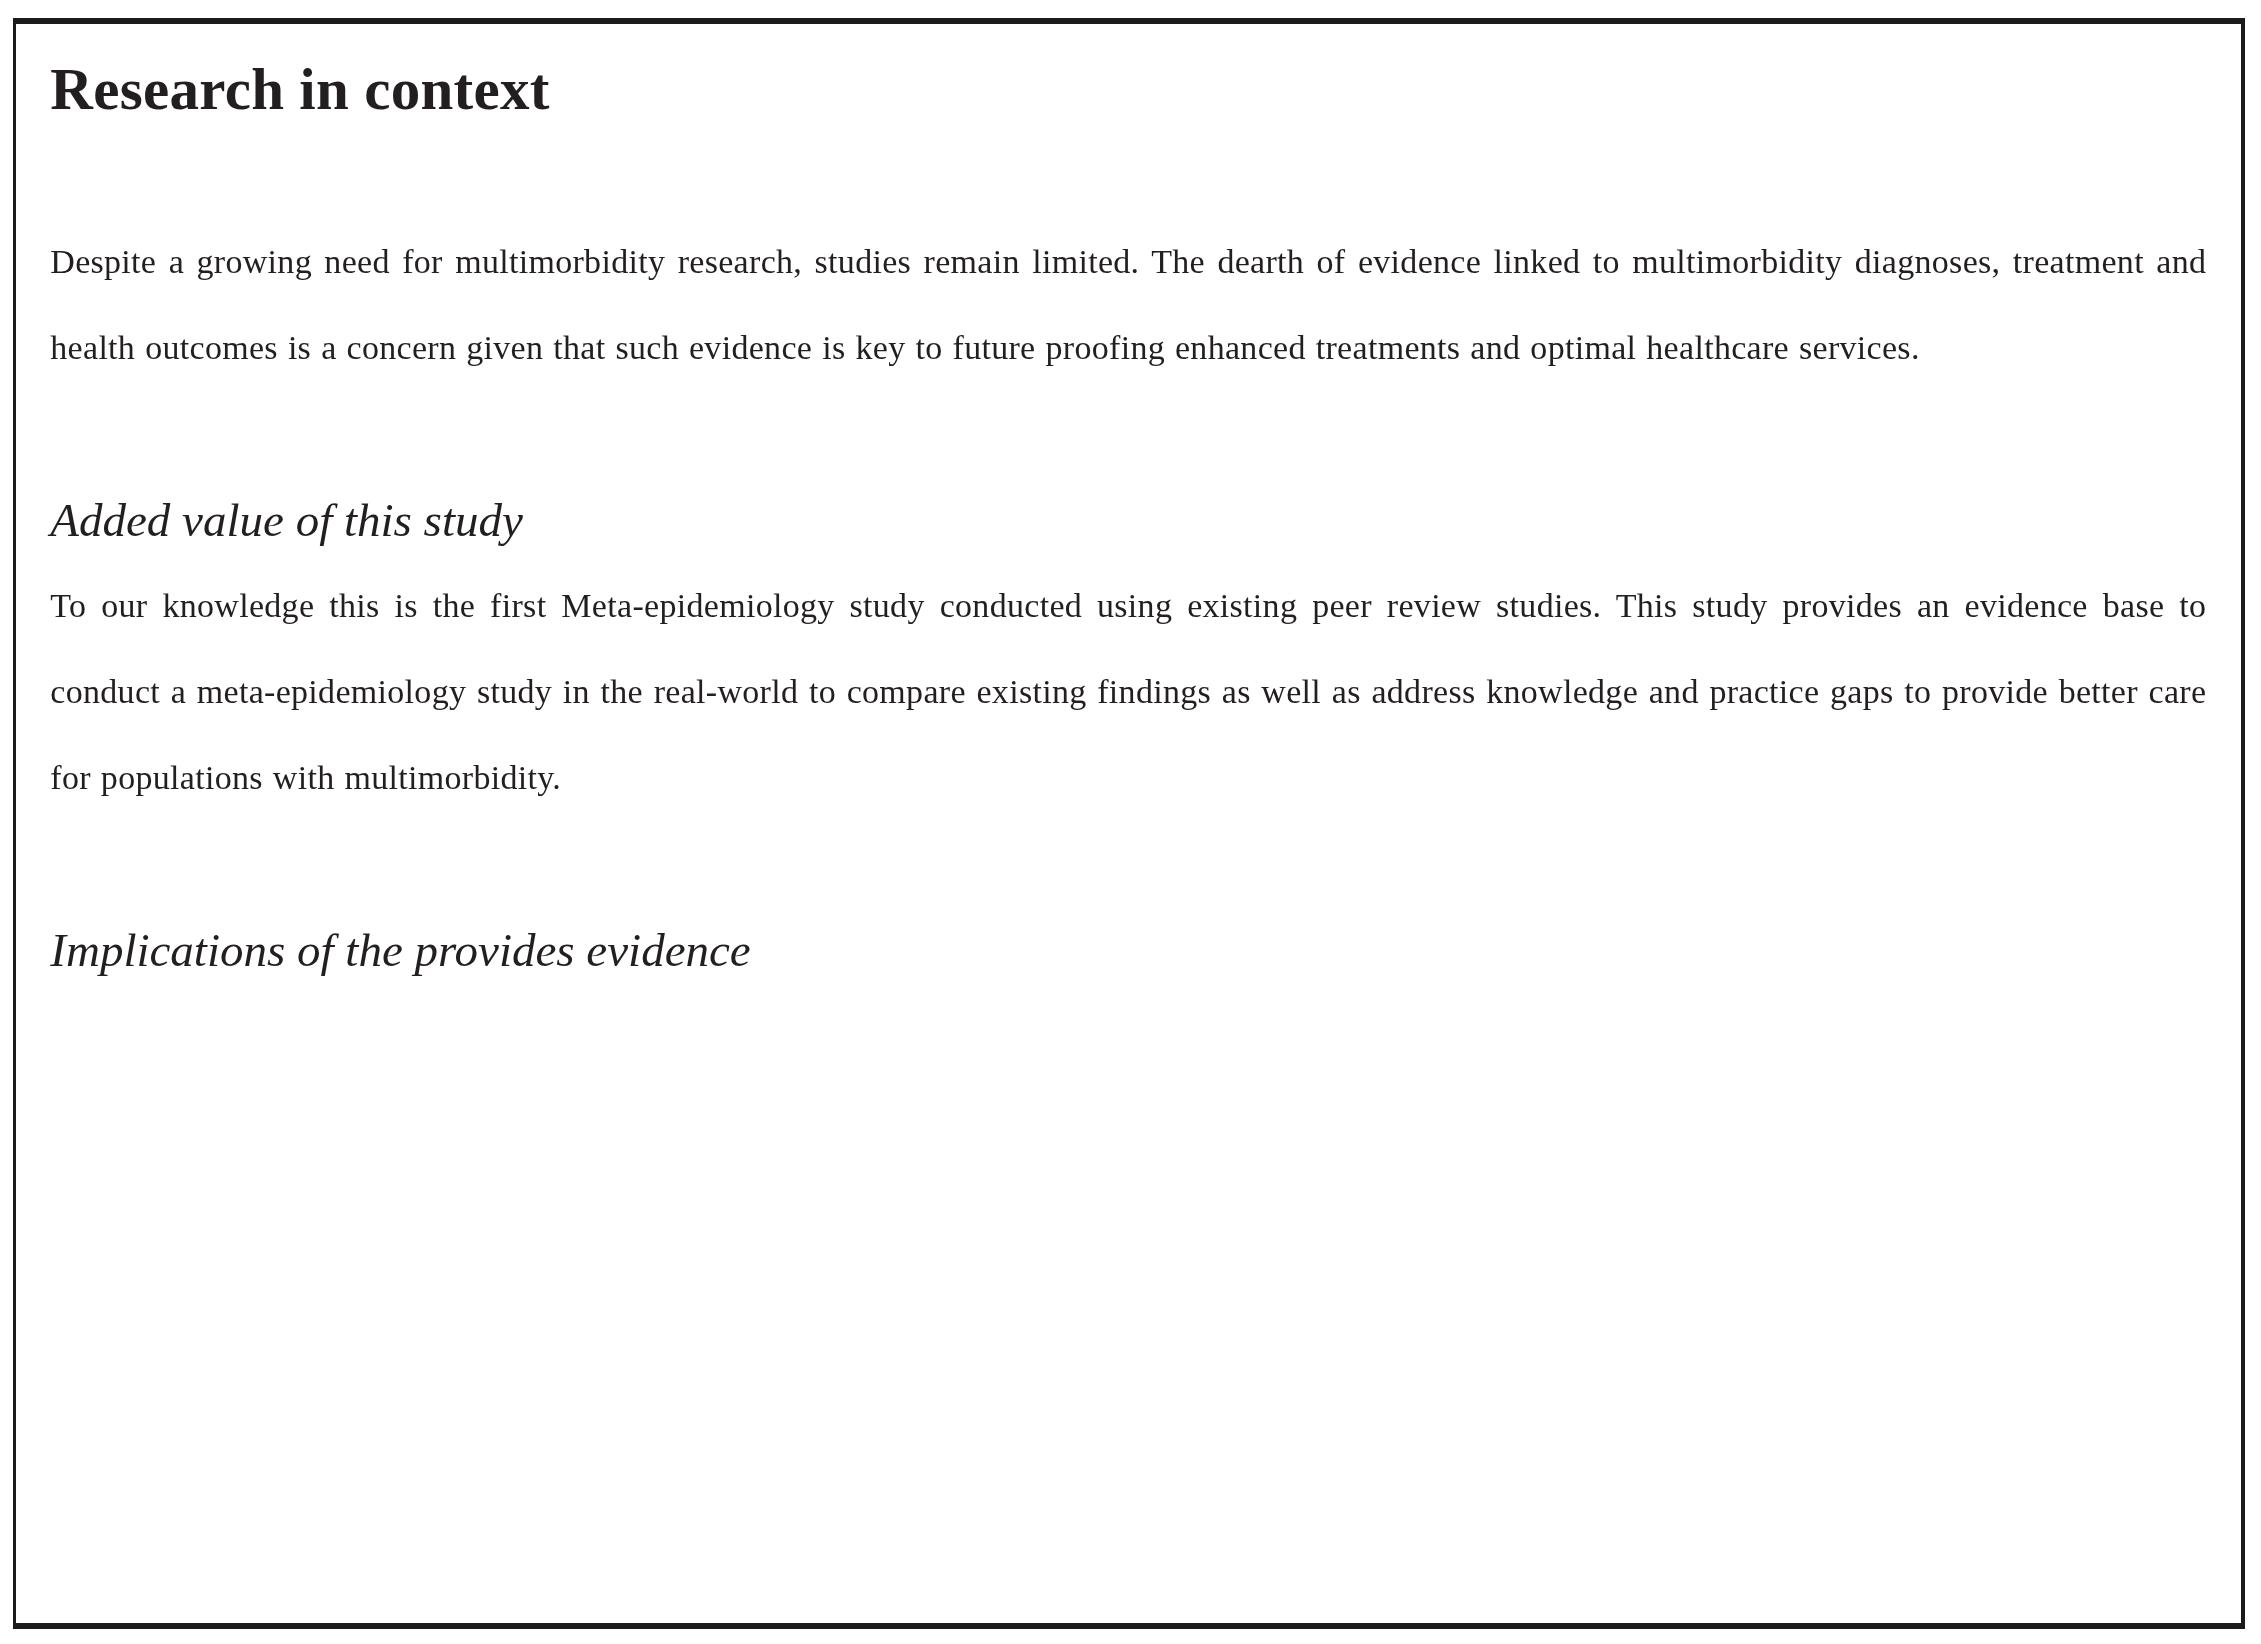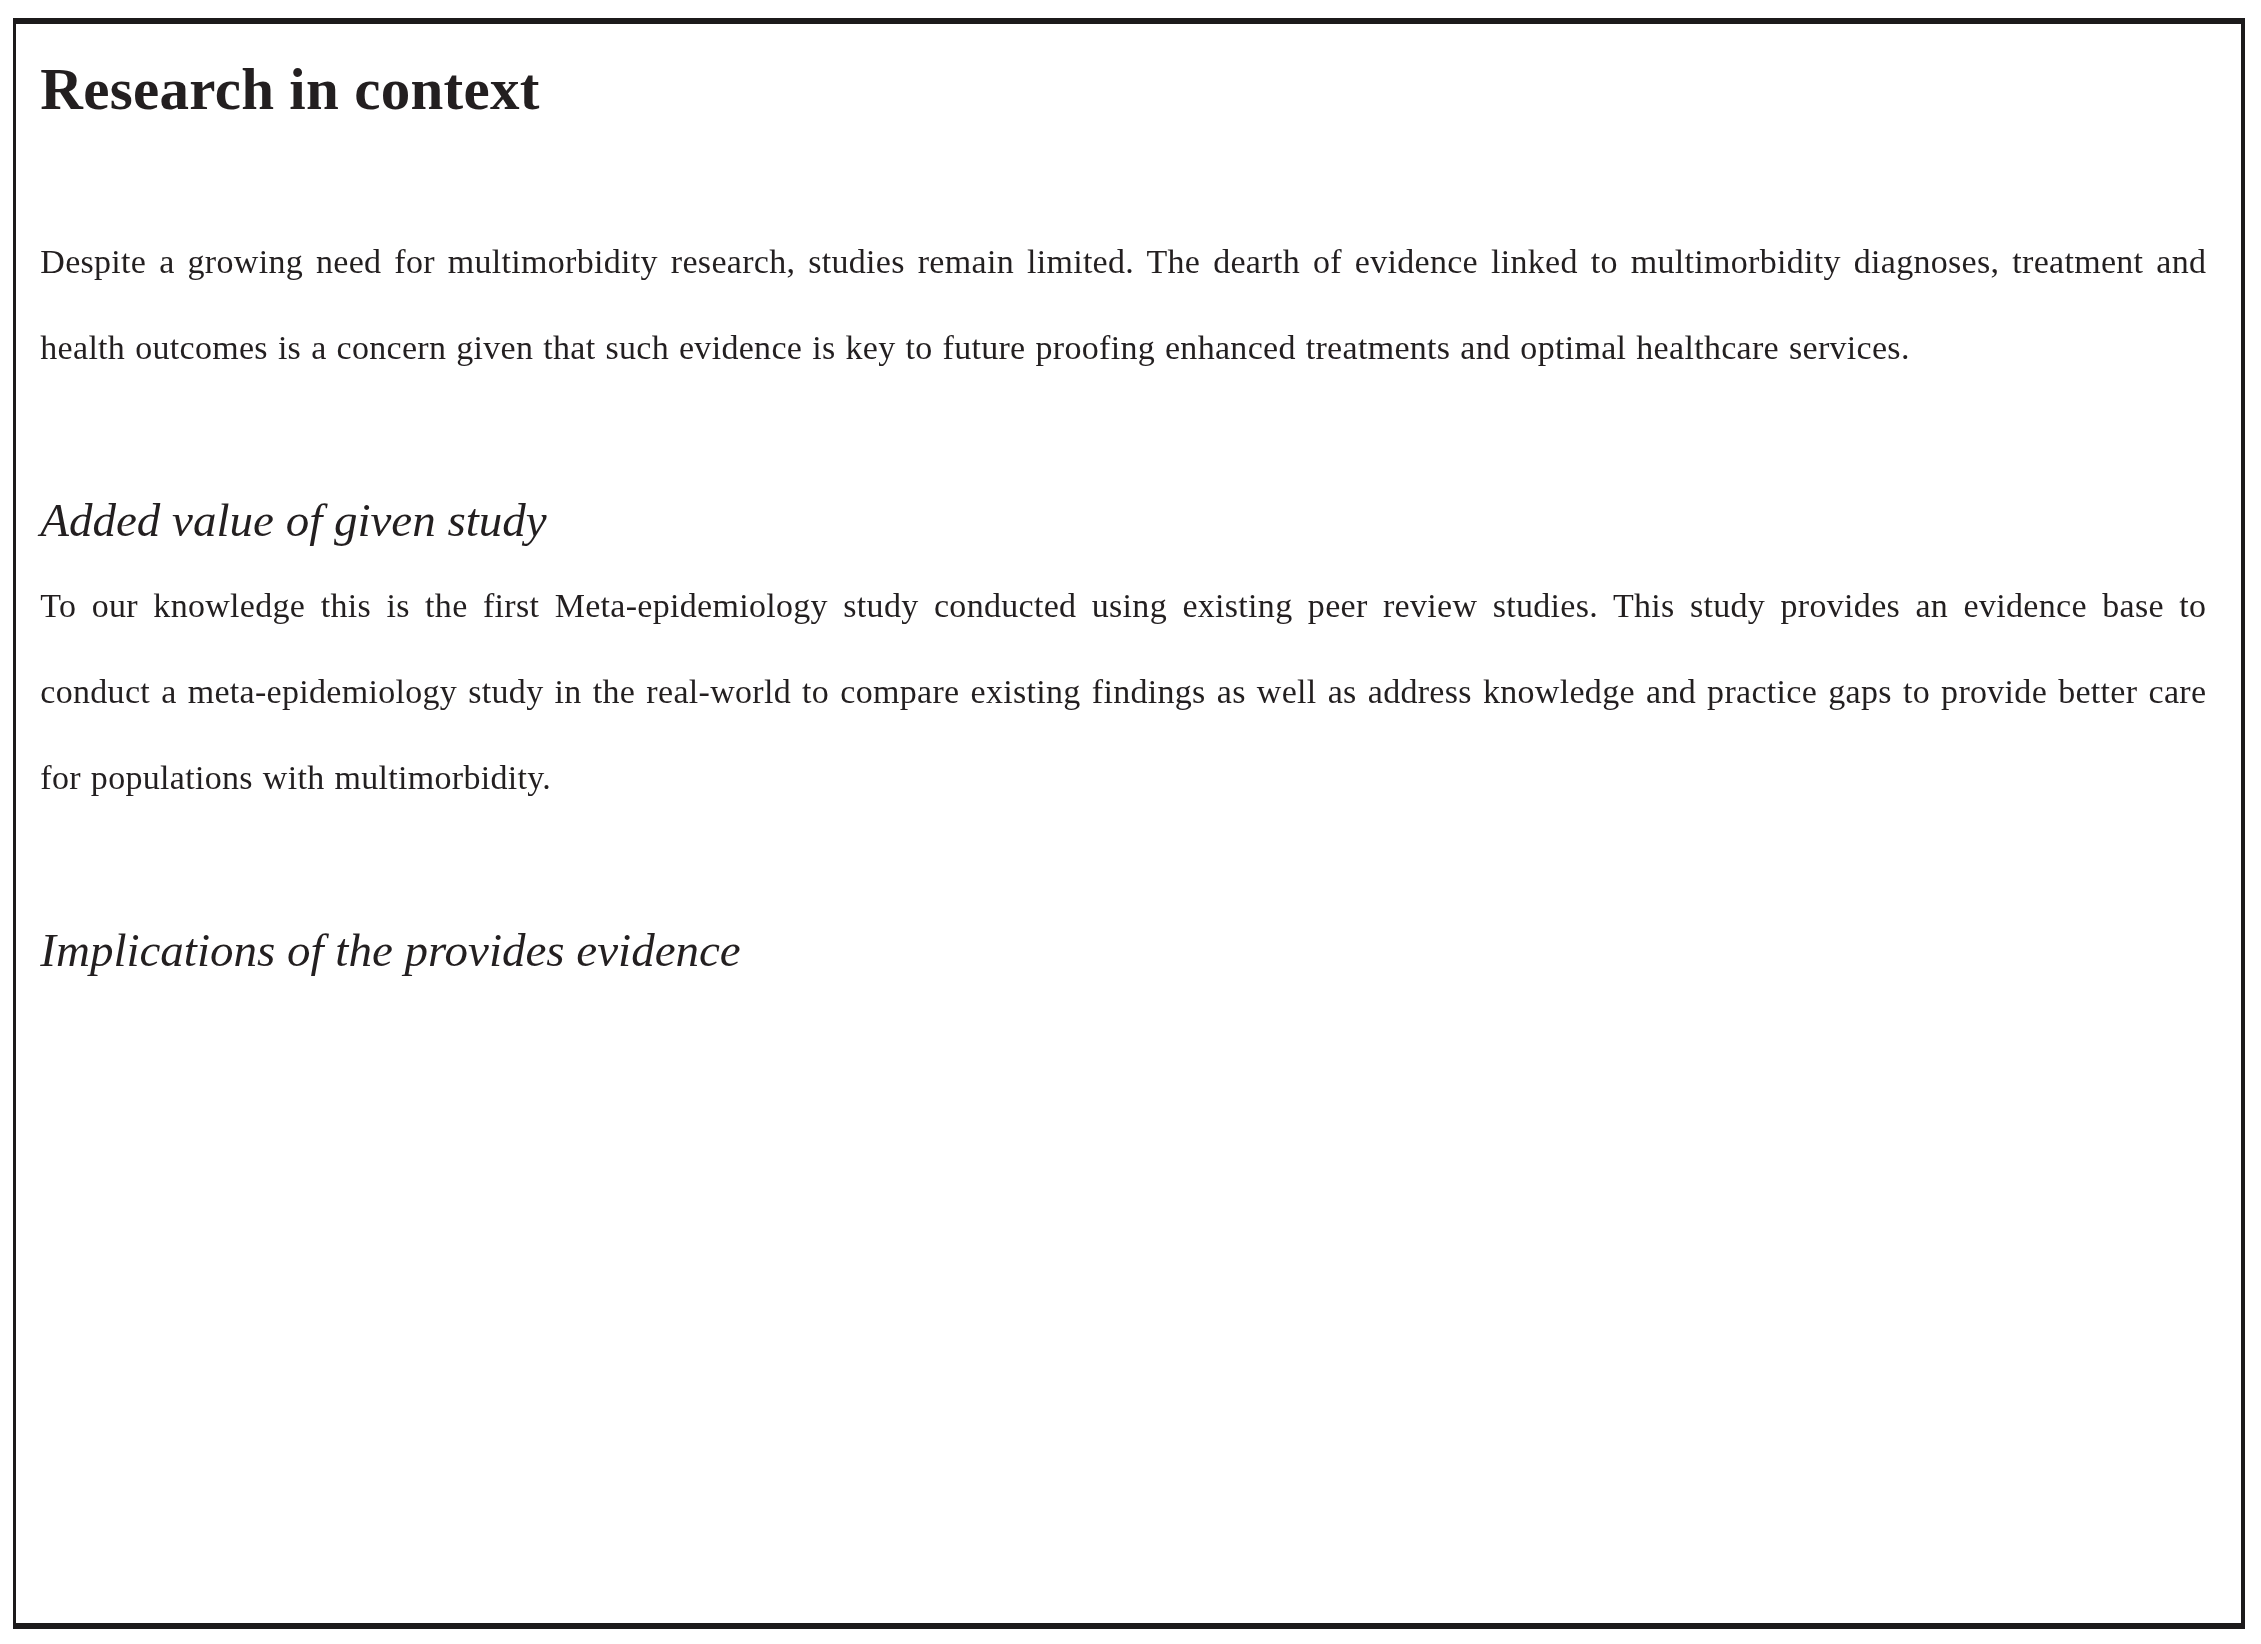--- a/index.html
+++ b/index.html
@@ -19,21 +19,21 @@
   .box {
     position: absolute;
     left: 13.3px;
     top: 18px;
     right: 15.7px;
     bottom: 15.7px;
     border-style: solid;
     border-color: #1c1a1b;
     border-width: 6.6px 4.8px 6px 3px;
     background: #ffffff;
-    padding: 0 35px 0 24px;
+    padding: 0 35px 0 34px;
     box-sizing: border-box;
   }
   .panel-title {
     margin: 32px 0 97px 0;
     font-size: 59px;
     line-height: 66px;
     font-weight: bold;
     letter-spacing: 0.3px;
   }
   .section { margin: 0; }
@@ -60,21 +60,21 @@
 <div class="page">
   <div class="box">
 
     <h2 class="panel-title">Research in context</h2>
 
     <div class="section">
       <p class="section-body">Despite a growing need for multimorbidity research, studies remain limited. The dearth of evidence linked to multimorbidity diagnoses, treatment and health outcomes is a concern given that such evidence is key to future proofing enhanced treatments and optimal healthcare services.</p>
     </div>
 
     <div class="section">
-      <h3 class="section-heading">Added value of given study</h3>
+      <h3 class="section-heading">Added value of this study</h3>
       <p class="section-body">To our knowledge this is the first Meta-epidemiology study conducted using existing peer review studies. This study provides an evidence base to conduct a meta-epidemiology study in the real-world to compare existing findings as well as address knowledge and practice gaps to provide better care for populations with multimorbidity.</p>
     </div>
 
     <div class="section">
       <h3 class="section-heading">Implications of the provides evidence</h3>
     </div>
 
   </div>
 </div>
 

